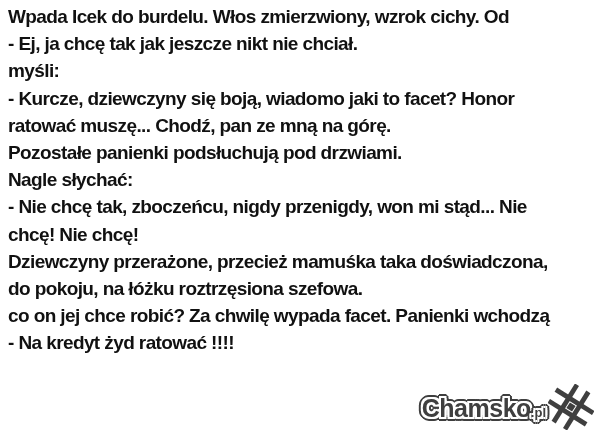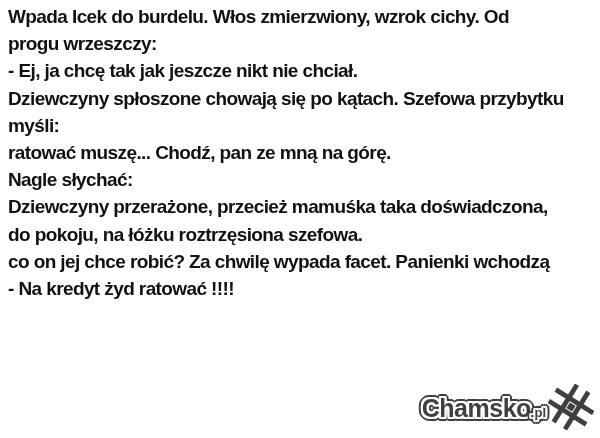--- a/index.html
+++ b/index.html
@@ -65,26 +65,28 @@
     margin-bottom: 2px;
   }
 </style>
 </head>
 <body>
 
 <div class="page">
 
   <div class="joke">
     <div class="line">Wpada Icek do burdelu. Włos zmierzwiony, wzrok cichy. Od</div>
-    <div class="line">progu wrzeszczy:</div>
     <div class="line">- Ej, ja chcę tak jak jeszcze nikt nie chciał.</div>
-    <div class="line">Dziewczyny spłoszone chowają się po kątach. Szefowa przybytku</div>
     <div class="line">myśli:</div>
+    <div class="line">- Kurcze, dziewczyny się boją, wiadomo jaki to facet? Honor</div>
     <div class="line">ratować muszę... Chodź, pan ze mną na górę.</div>
+    <div class="line">Pozostałe panienki podsłuchują pod drzwiami.</div>
     <div class="line">Nagle słychać:</div>
+    <div class="line">- Nie chcę tak, zboczeńcu, nigdy przenigdy, won mi stąd... Nie</div>
+    <div class="line">chcę! Nie chcę!</div>
     <div class="line">Dziewczyny przerażone, przecież mamuśka taka doświadczona,</div>
     <div class="line">do pokoju, na łóżku roztrzęsiona szefowa.</div>
     <div class="line">co on jej chce robić? Za chwilę wypada facet. Panienki wchodzą</div>
     <div class="line">- Na kredyt żyd ratować !!!!</div>
   </div>
 
   <div class="watermark">
     <span class="wm-text"><span class="wm-brand">Chamsko</span><span class="wm-tld">.pl</span></span>
     <svg class="wm-hash" width="46" height="46" viewBox="0 0 48 48">
       <g transform="rotate(32 24 24)">

